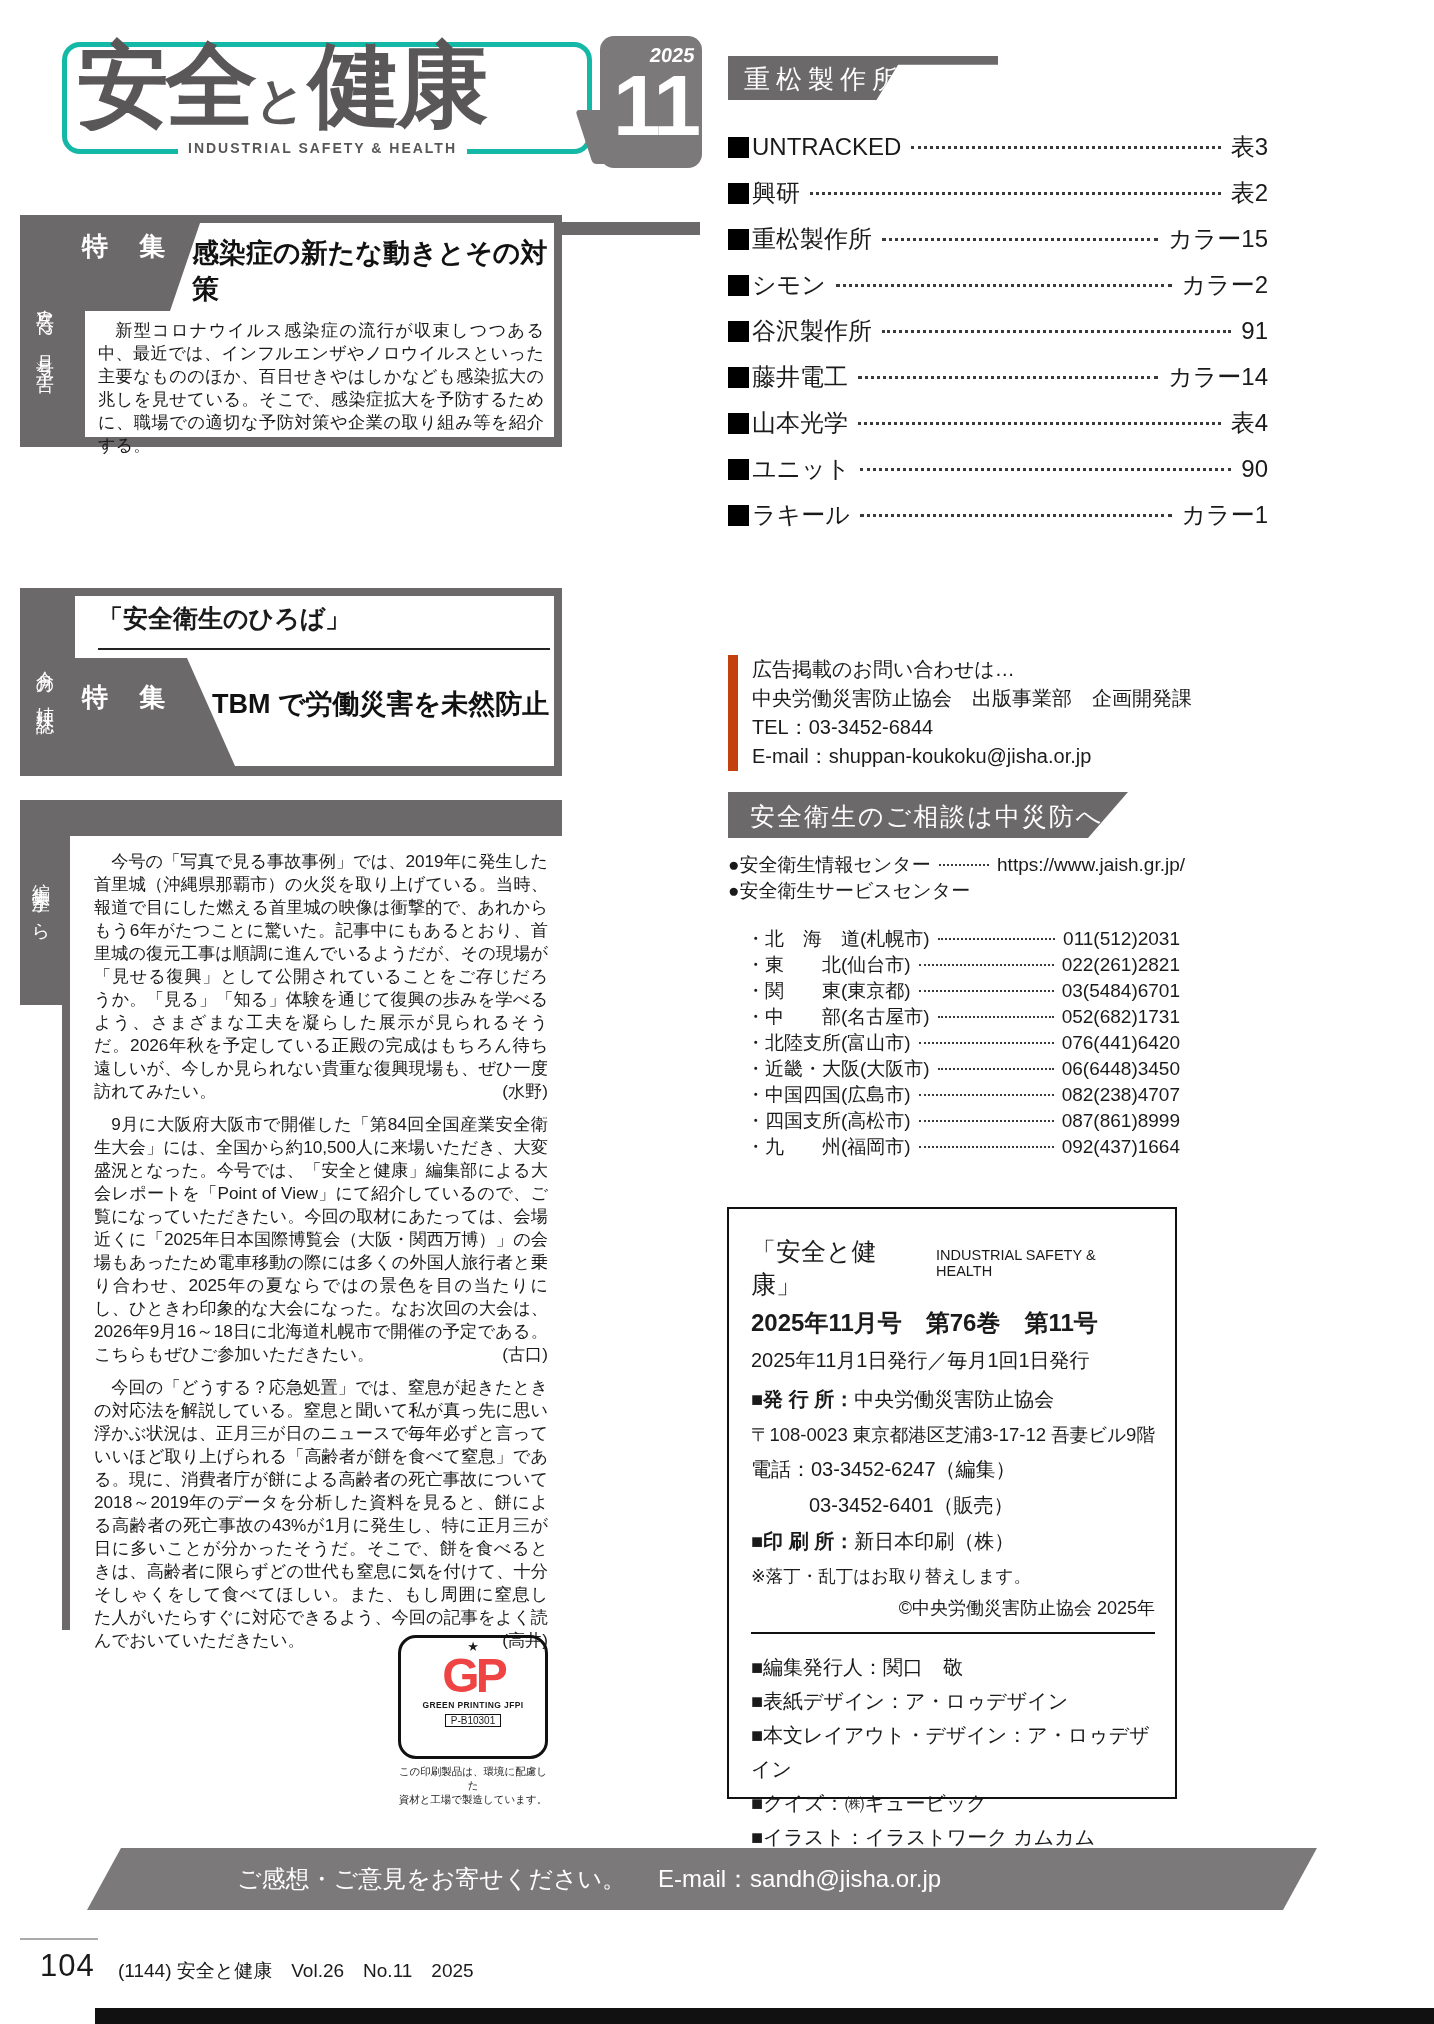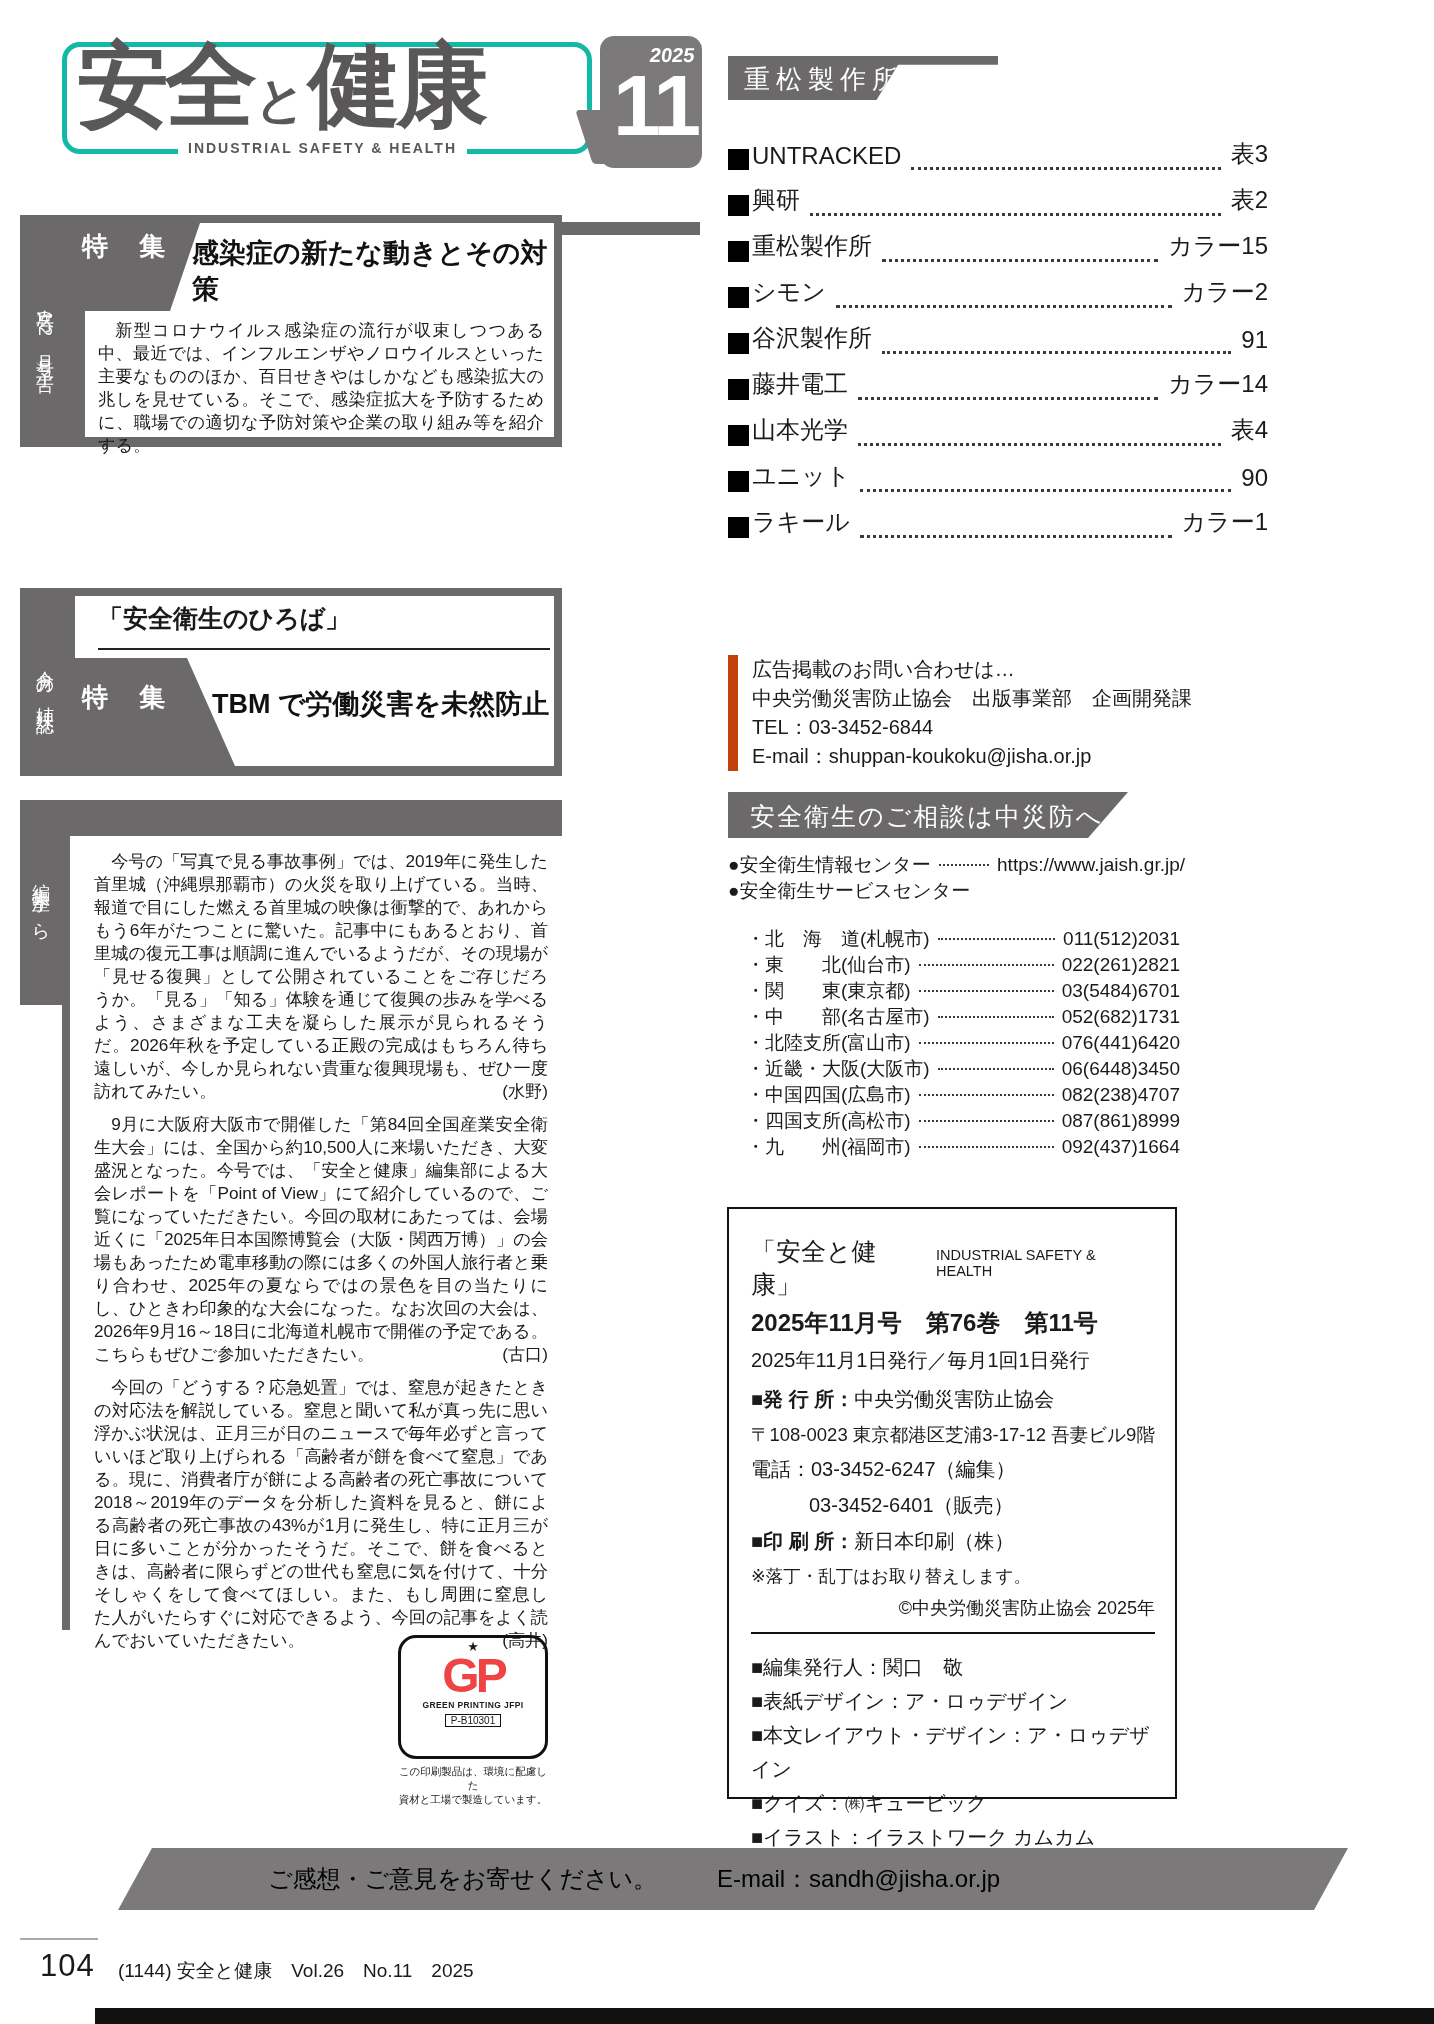--- a/index.html
+++ b/index.html
@@ -52,21 +52,21 @@
   .gp-letters{font-size:48px;font-weight:700;letter-spacing:-4px;line-height:0.95;color:#ef4444;}
   .gp-line1{font-size:8.5px;font-weight:bold;letter-spacing:0.4px;margin-top:1px;}
   .gp-code{display:inline-block;border:1px solid #111;font-size:10px;padding:0 5px;margin-top:2px;}
   .gp-caption{font-size:10.5px;line-height:1.35;margin-top:5px;}
 
   
   .ad-banner{left:728px;top:56px;width:270px;height:44px;background:#6b6969;color:#fff;
              clip-path:polygon(0 0,100% 0,100% 20%,63% 20%,55% 100%,0 100%);
              font-size:26px;letter-spacing:6px;padding:6px 0 0 16px;box-sizing:border-box;}
   .ad-list{left:728px;top:124px;width:540px;}
-  .ad-row{display:flex;align-items:flex-end;height:46px;}
+  .ad-row{display:flex;align-items:center;height:46px;}
   .sq{width:21px;height:21px;background:#000;flex:0 0 auto;}
   .ad-name{font-size:24px;margin-left:3px;white-space:nowrap;}
   .dots{flex:1;height:0;border-bottom:3px dotted #3a3a3a;margin:0 10px;}
   .dots.small{border-bottom:2px dotted #3a3a3a;margin:0 8px;}
   .ad-pg{font-size:24px;white-space:nowrap;}
 
   .ad-contact{left:728px;top:655px;width:560px;border-left:10px solid #c2410c;padding-left:14px;
               font-size:20px;line-height:1.45;box-sizing:border-box;}
   .consult-banner{left:728px;top:792px;width:400px;height:46px;background:#6b6969;color:#fff;
                   clip-path:polygon(0 0,100% 0,90% 100%,0 100%);
@@ -86,23 +86,23 @@
   .col-pub{font-size:20px;margin-bottom:12px;}
   .col-row{font-size:20px;margin-bottom:9px;}
   .col-row .lbl{font-weight:bold;}
   .col-addr{font-size:18.5px;margin-bottom:9px;}
   .col-tel2{padding-left:58px;}
   .col-note{font-size:17.5px;margin-bottom:8px;}
   .col-copy{font-size:18px;text-align:right;margin-bottom:10px;}
   .col-div{border-top:2px solid #111;margin:12px 0 16px 0;}
   .credit{font-size:20px;line-height:1.7;}
 
-  .feedback{left:118px;top:1848px;width:1230px;height:62px;background:#7b7979;color:#000000;
+  .feedback{left:87px;top:1848px;width:1230px;height:62px;background:#7b7979;color:#ffffff;
             clip-path:polygon(34px 0,100% 0,calc(100% - 34px) 100%,0 100%);
-            display:flex;align-items:center;font-size:24px;padding-left:150px;box-sizing:border-box;gap:60px;}
+            display:flex;align-items:center;font-size:24px;padding-left:150px;box-sizing:border-box;gap:32px;}
   .footer-num{left:40px;top:1948px;font-size:31px;letter-spacing:1px;}
   .footer-line{left:20px;top:1938px;width:78px;height:2px;background:#aaa;}
   .footer-info{left:118px;top:1958px;font-size:19px;}
   .bottom-bar{left:95px;top:2008px;width:1339px;height:16px;background:#111;}
 </style>
 </head>
 <body>
 
 <div class="page">
 

